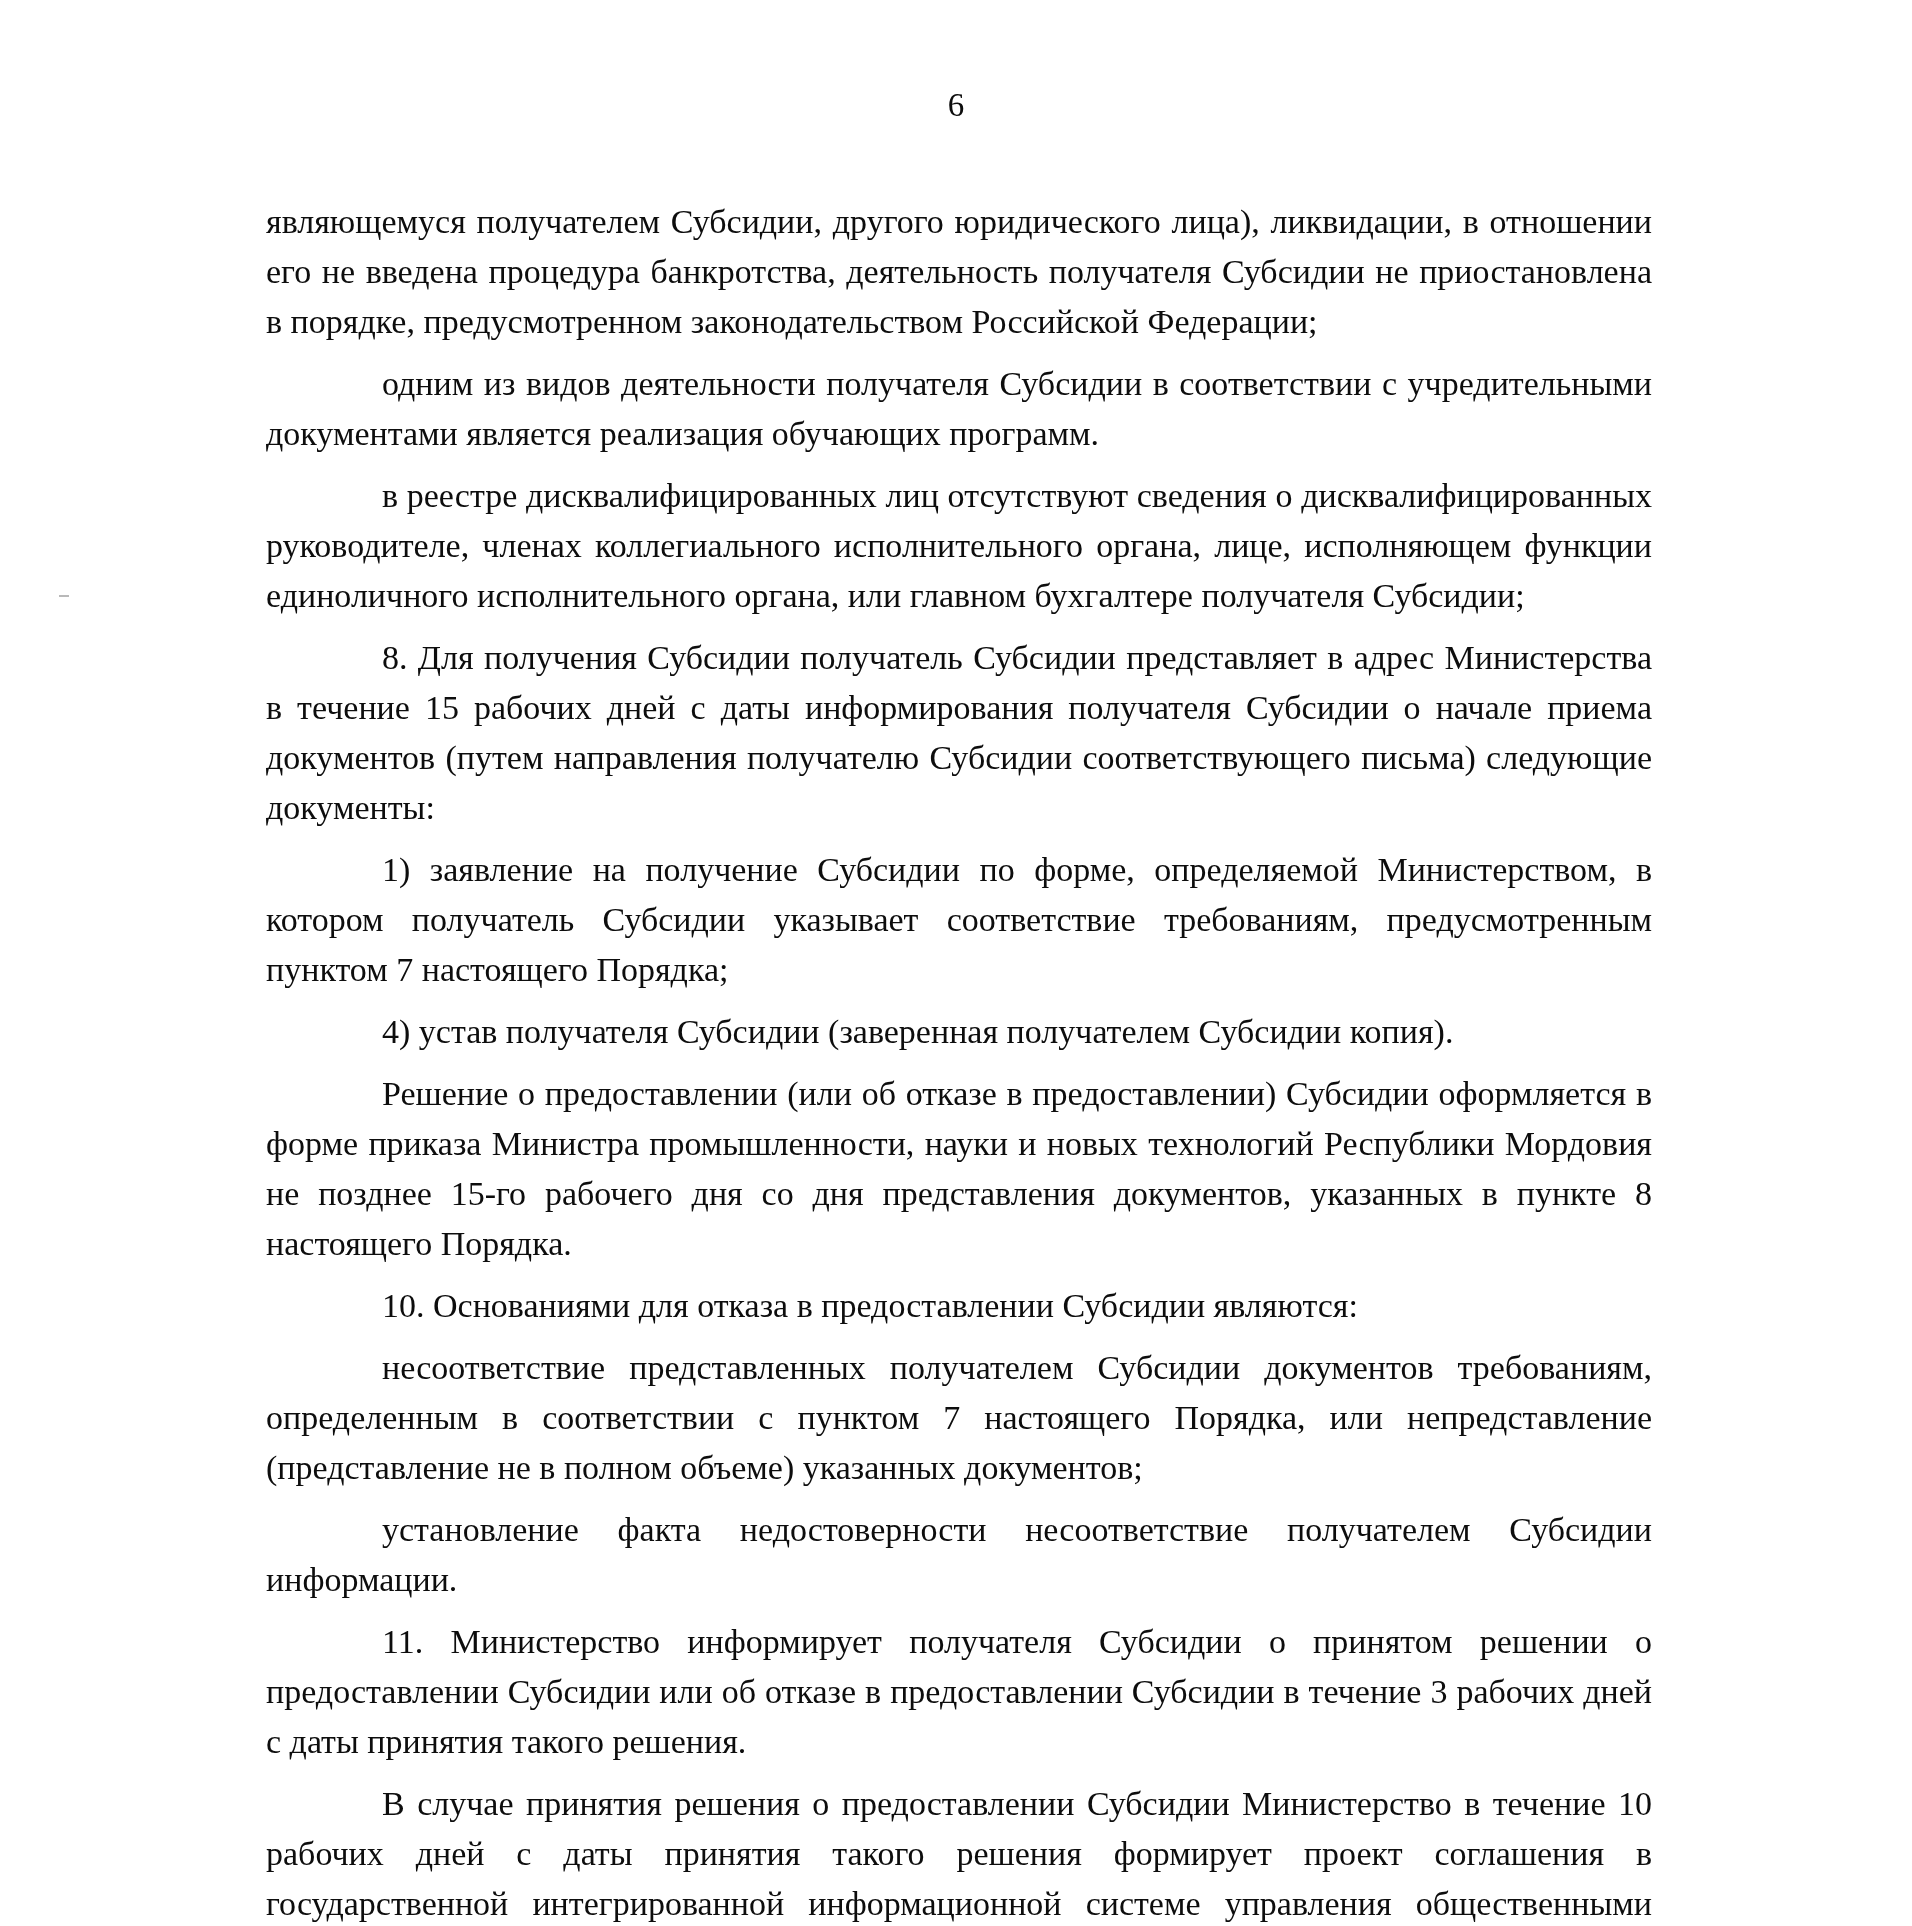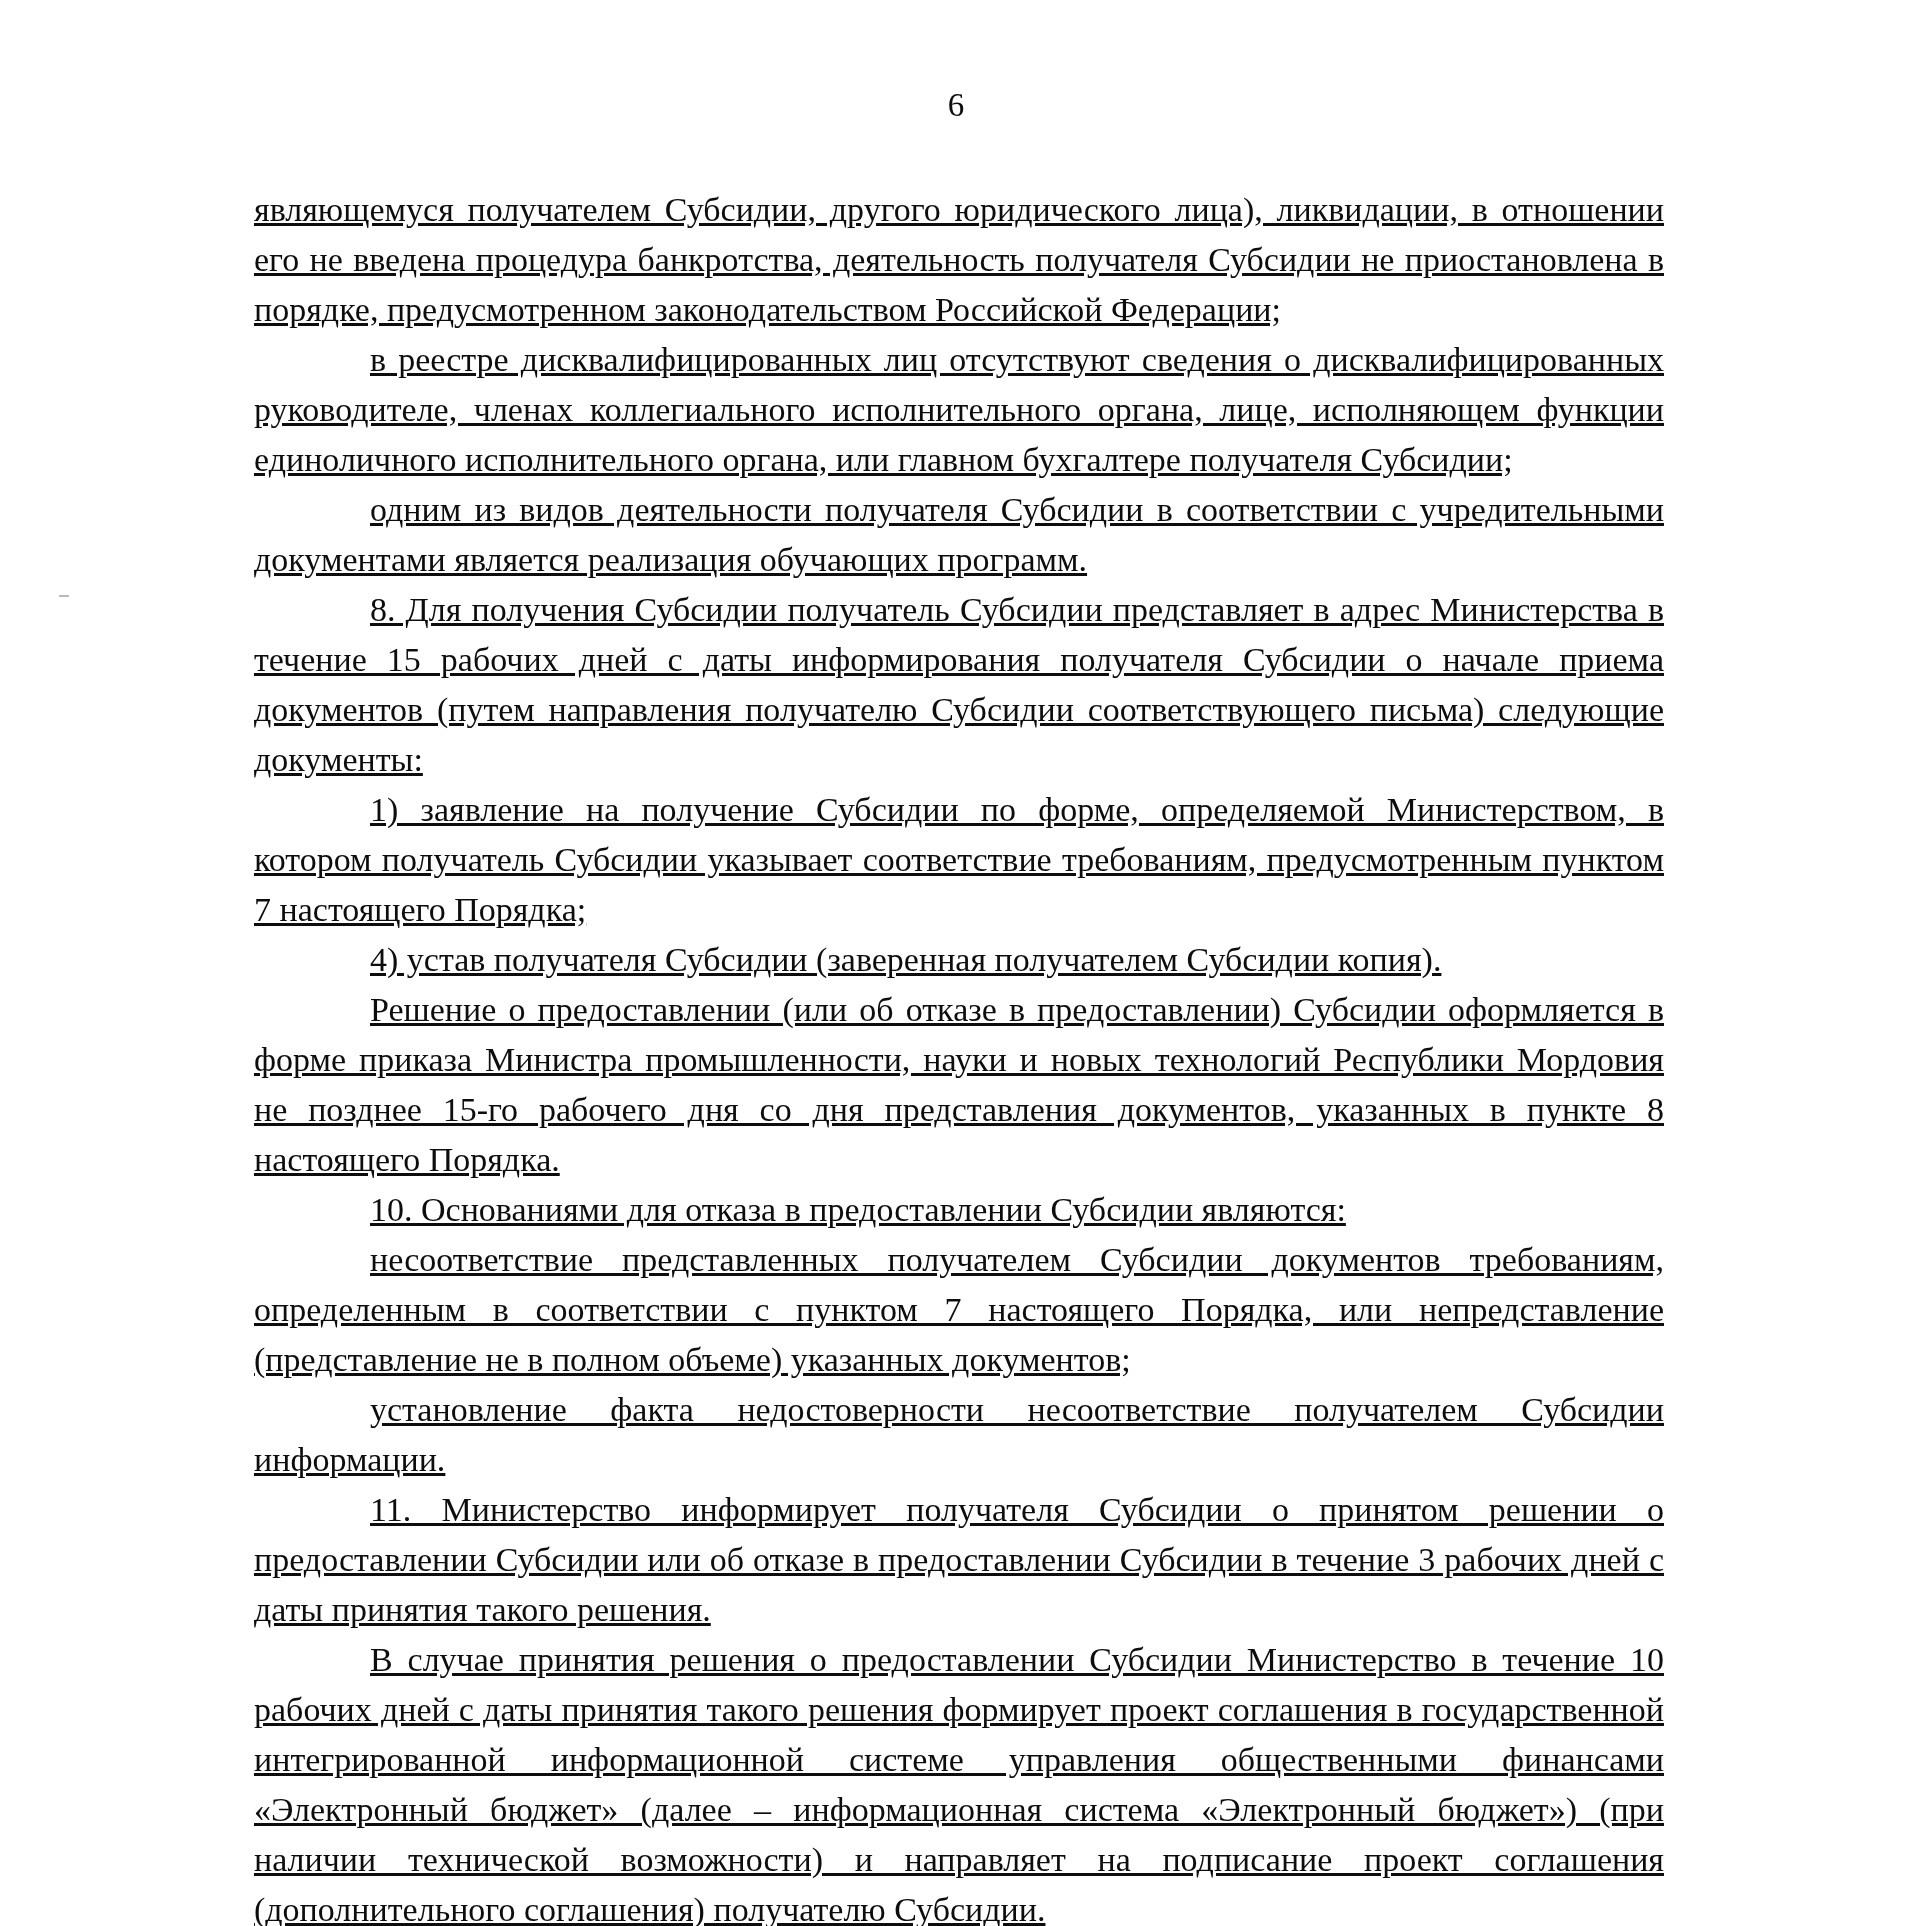--- a/index.html
+++ b/index.html
@@ -29,27 +29,26 @@
     line-height: 1;
     letter-spacing: 0.2px;
   }
   .content {
     position: absolute;
     top: 185px;
     left: 254px;
     width: 1410px;
   }
   p {
-    margin: 0;
+    margin: 12px;
     font-size: 34px;
     line-height: 50px;
     text-align: justify;
     text-justify: inter-word;
     hyphens: none;
-    text-decoration: underline;
   }
   p.indent {
     text-indent: 116px;
   }
   p.noindent {
     text-indent: 0;
   }
   
   .margin-mark {
     position: absolute;
@@ -64,22 +63,22 @@
 <body>
 
 <div class="page">
 
   <div class="page-number">6</div>
 
   <div class="margin-mark"></div>
 
   <div class="content">
     <p class="noindent">являющемуся получателем Субсидии, другого юридического лица), ликвидации, в отношении его не введена процедура банкротства, деятельность получателя Субсидии не приостановлена в порядке, предусмотренном законодательством Российской Федерации;</p>
+    <p class="indent">одним из видов деятельности получателя Субсидии в соответствии с учредительными документами является реализация обучающих программ.</p>
     <p class="indent">в реестре дисквалифицированных лиц отсутствуют сведения о дисквалифицированных руководителе, членах коллегиального исполнительного органа, лице, исполняющем функции единоличного исполнительного органа, или главном бухгалтере получателя Субсидии;</p>
-    <p class="indent">одним из видов деятельности получателя Субсидии в соответствии с учредительными документами является реализация обучающих программ.</p>
     <p class="indent">8. Для получения Субсидии получатель Субсидии представляет в адрес Министерства в течение 15 рабочих дней с даты информирования получателя Субсидии о начале приема документов (путем направления получателю Субсидии соответствующего письма) следующие документы:</p>
     <p class="indent">1) заявление на получение Субсидии по форме, определяемой Министерством, в котором получатель Субсидии указывает соответствие требованиям, предусмотренным пунктом 7 настоящего Порядка;</p>
     <p class="indent">4) устав получателя Субсидии (заверенная получателем Субсидии копия).</p>
     <p class="indent">Решение о предоставлении (или об отказе в предоставлении) Субсидии оформляется в форме приказа Министра промышленности, науки и новых технологий Республики Мордовия не позднее 15-го рабочего дня со дня представления документов, указанных в пункте 8 настоящего Порядка.</p>
     <p class="indent">10. Основаниями для отказа в предоставлении Субсидии являются:</p>
     <p class="indent">несоответствие представленных получателем Субсидии документов требованиям, определенным в соответствии с пунктом 7 настоящего Порядка, или непредставление (представление не в полном объеме) указанных документов;</p>
     <p class="indent">установление факта недостоверности несоответствие получателем Субсидии информации.</p>
     <p class="indent">11. Министерство информирует получателя Субсидии о принятом решении о предоставлении Субсидии или об отказе в предоставлении Субсидии в течение 3 рабочих дней с даты принятия такого решения.</p>
     <p class="indent">В случае принятия решения о предоставлении Субсидии Министерство в течение 10 рабочих дней с даты принятия такого решения формирует проект соглашения в государственной интегрированной информационной системе управления общественными финансами «Электронный бюджет» (далее – информационная система «Электронный бюджет») (при наличии технической возможности) и направляет на подписание проект соглашения (дополнительного соглашения) получателю Субсидии.</p>
   </div>

